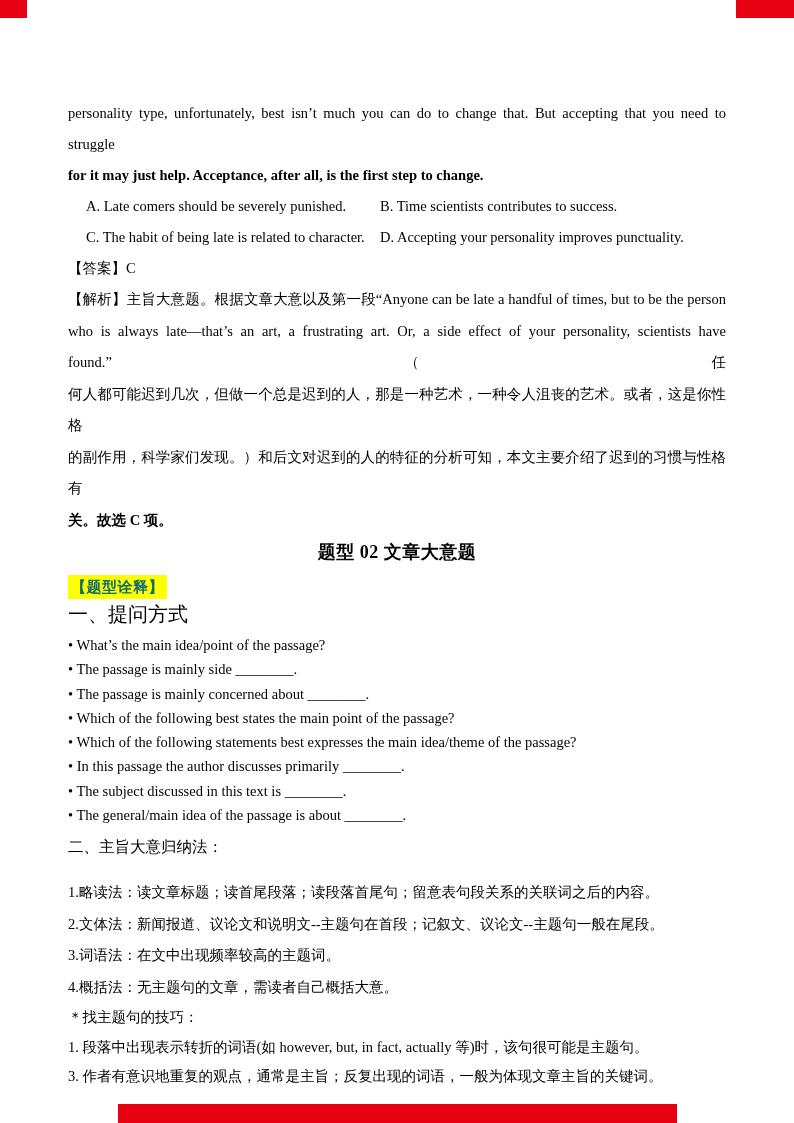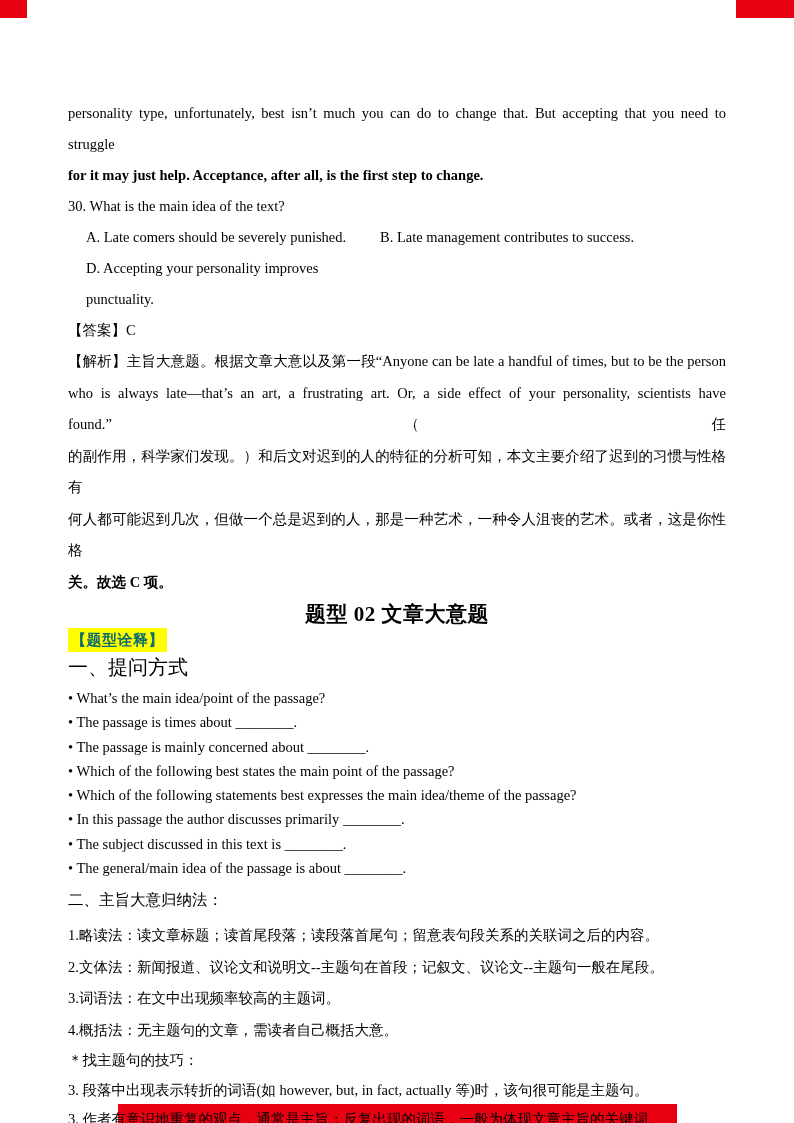--- a/index.html
+++ b/index.html
@@ -15,95 +15,95 @@
   .deco-tl{left:0;top:0;width:27px;height:18px;}
   .deco-tr{right:0;top:0;width:58px;height:18px;}
   .deco-bottom{left:118px;top:1104px;width:559px;height:19px;}
   
   .content{position:absolute;left:68px;top:98px;width:658px;font-size:14.5px;line-height:31px;}
   .jline{text-align:justify;text-align-last:justify;}
   .jline-last{text-align:left;font-weight:bold;}
   .opts{margin-left:18px;display:grid;grid-template-columns:294px 1fr;line-height:31px;}
   .analysis .aline{line-height:31.5px;}
   .heading{
-    text-align:center;font-weight:bold;font-size:21px;line-height:28px;margin-top:2px;
+    text-align:center;font-weight:bold;font-size:18px;line-height:28px;margin-top:2px;
     letter-spacing:0.5px;
   }
-  .badge-row{margin-top:0;line-height:24px;height:24px;}
+  .badge-row{margin-top:9px;line-height:24px;height:24px;}
   .badge{
     display:inline-block;background:#ffff00;color:#0e6d6d;font-weight:bold;
     font-size:15px;line-height:18px;padding:3px 3px;letter-spacing:0.5px;
   }
   .subtitle{font-size:20px;line-height:23px;margin-top:4px;}
   .bullets{margin-top:7px;line-height:24.3px;}
   .subtitle2{font-size:15.5px;line-height:23px;margin-top:8px;}
-  .methods{margin-top:9px;line-height:31.5px;font-family:Liberation Serif, serif;}
+  .methods{margin-top:19px;line-height:31.5px;font-family:Liberation Serif, serif;}
   .tips-title{font-weight:normal;line-height:29.5px;}
   .tips{line-height:29px;}
 </style>
 </head>
 <body>
 
 <div class="page">
 
   <div class="deco deco-tl"></div>
   <div class="deco deco-tr"></div>
   <div class="deco deco-bottom"></div>
 
   <div class="content">
 
     <div>
       <div class="jline">personality type, unfortunately, best isn’t much you can do to change that. But accepting that you need to struggle</div>
       <div class="jline-last">for it may just help.  Acceptance, after all, is the first step to change.</div>
     </div>
 
-    <div>30. What is the main idea of the text?</div>
     <div class="opts">
       <div>A. Late comers should be severely punished.</div>
-      <div>B. Late management contributes to success.</div>
+      <div>B. Time scientists contributes to success.</div>
+      <div>C. The habit of being late is related to character.</div>
       <div>D. Accepting your personality improves punctuality.</div>
     </div>
 
     <div><span>【答案】</span><span>C</span></div>
 
     <div class="analysis">
       <div class="aline jline">【解析】主旨大意题。根据文章大意以及第一段“Anyone can be late a handful of times, but to be the person</div>
       <div class="aline jline">who is always late—that’s an art, a frustrating art. Or, a side effect of your personality, scientists have found.”（任</div>
+      <div class="aline jline">何人都可能迟到几次，但做一个总是迟到的人，那是一种艺术，一种令人沮丧的艺术。或者，这是你性格</div>
       <div class="aline jline">的副作用，科学家们发现。）和后文对迟到的人的特征的分析可知，本文主要介绍了迟到的习惯与性格有</div>
-      <div class="aline jline">何人都可能迟到几次，但做一个总是迟到的人，那是一种艺术，一种令人沮丧的艺术。或者，这是你性格</div>
       <div class="aline jline-last">关。故选 C 项。</div>
     </div>
 
     <div class="heading">题型 02 文章大意题</div>
 
     <div class="badge-row">
       <span class="badge">【题型诠释】</span>
     </div>
 
     <div class="subtitle">一、提问方式</div>
     <div class="bullets">
       <div>• What’s the main idea/point of the passage?</div>
-      <div>• The passage is times about ________.</div>
+      <div>• The passage is mainly side ________.</div>
       <div>• The passage is mainly concerned about ________.</div>
       <div>• Which of the following best states the main point of the passage?</div>
       <div>• Which of the following statements best expresses the main idea/theme of the passage?</div>
       <div>• In this passage the author discusses primarily ________.</div>
       <div>• The subject discussed in this text is ________.</div>
       <div>• The general/main idea of the passage is about ________.</div>
     </div>
 
     <div class="subtitle2">二、主旨大意归纳法：</div>
     <div class="methods">
       <div>1.略读法：读文章标题；读首尾段落；读段落首尾句；留意表句段关系的关联词之后的内容。</div>
       <div>2.文体法：新闻报道、议论文和说明文--主题句在首段；记叙文、议论文--主题句一般在尾段。</div>
       <div>3.词语法：在文中出现频率较高的主题词。</div>
       <div>4.概括法：无主题句的文章，需读者自己概括大意。</div>
     </div>
 
     <div class="tips-title">＊找主题句的技巧：</div>
     <div class="tips">
-      <div>3. 段落中出现表示转折的词语(如 however, but, in fact, actually 等)时，该句很可能是主题句。</div>
+      <div>1. 段落中出现表示转折的词语(如 however, but, in fact, actually 等)时，该句很可能是主题句。</div>
       <div>3. 作者有意识地重复的观点，通常是主旨；反复出现的词语，一般为体现文章主旨的关键词。</div>
 
     </div>
 
   </div>
 </div>
 
 </body></html>

